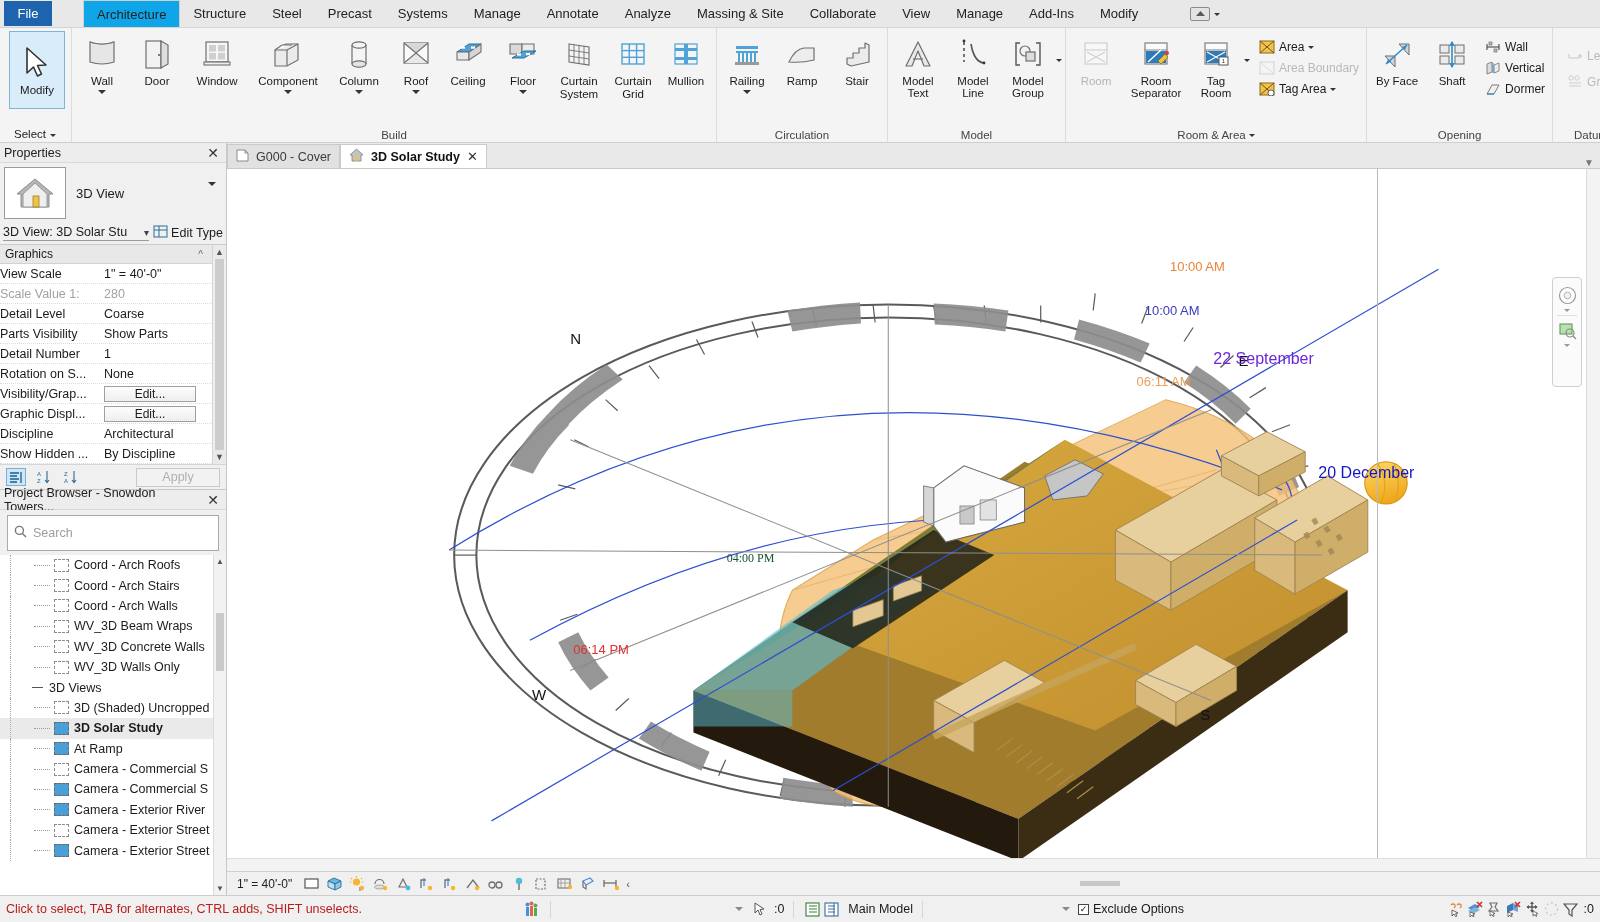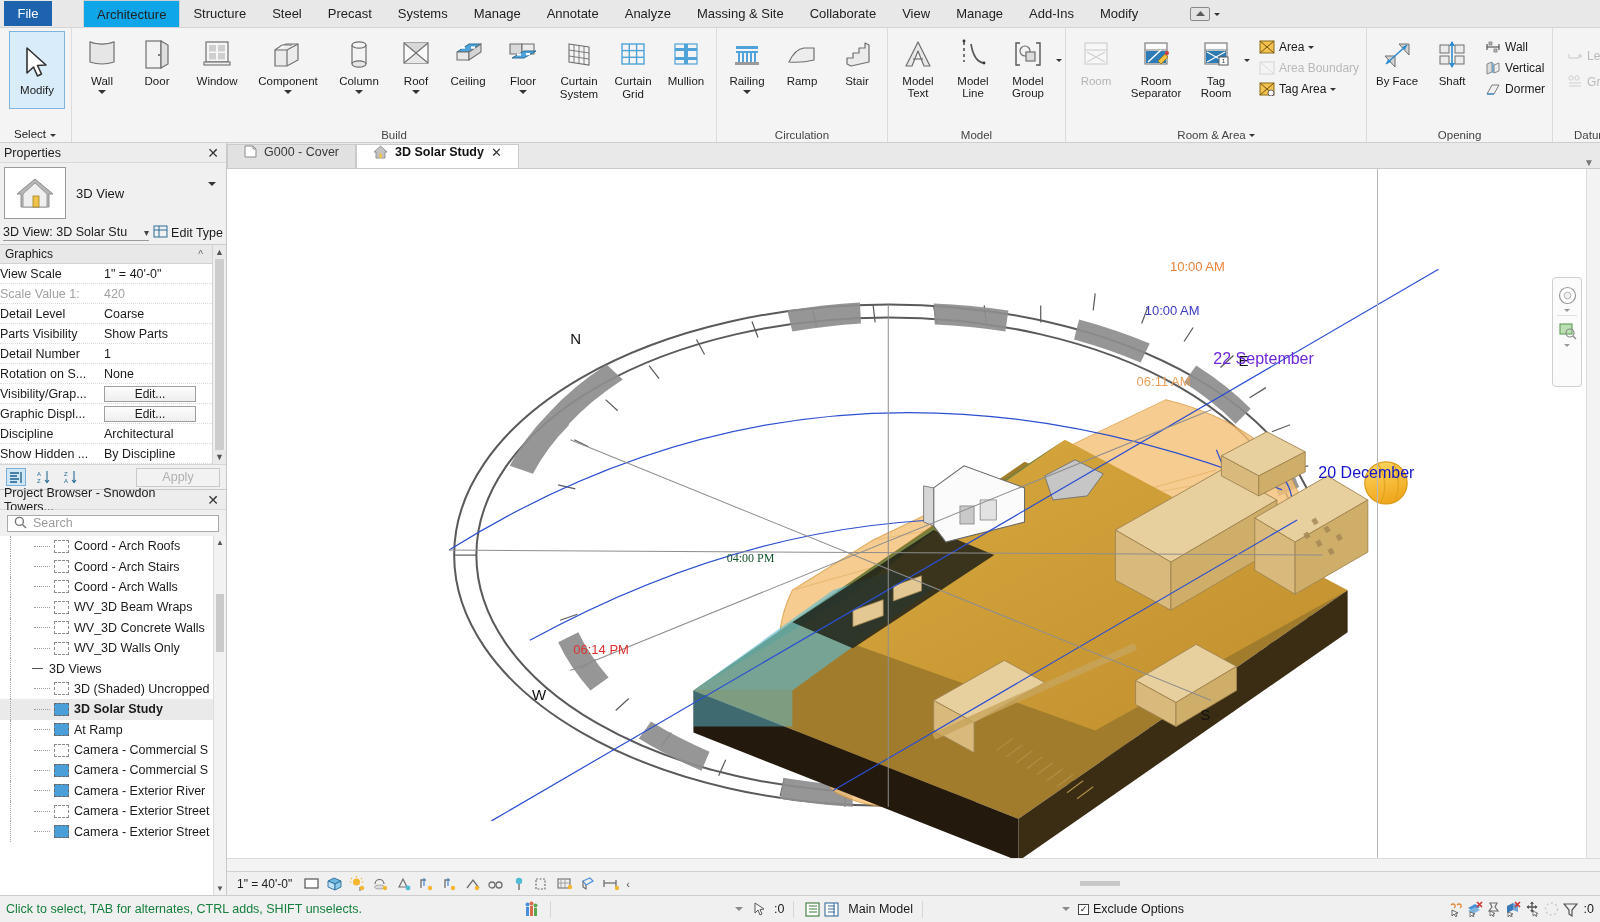--- a/index.html
+++ b/index.html
@@ -108,21 +108,21 @@
 
   .prop-tools { height: 26px; display: flex; align-items: center; gap: 7px; padding: 0 6px; background: #f0f0f0;
                 border-top: 1px solid #d5d5d5; border-bottom: 1px solid #c8c8c8; }
   .sort-btn { width: 20px; height: 18px; display: flex; align-items: center; justify-content: center; }
   .sort-btn.on { background: #cfe6f7; border: 1px solid #79b0d8; }
   .apply-btn { margin-left: auto; width: 84px; height: 19px; border: 1px solid #c9c9c9; background: #f2f2f2;
                color: #b0b0b0; font-size: 12.5px; display: flex; align-items: center; justify-content: center; }
 
   .browser { flex: 1; display: flex; flex-direction: column; min-height: 0; background: #fff; }
   .search-wrap { padding: 5px 7px 4px; background: #f0f0f0; }
-  .search-box { height: 17px; border: 1px solid #a9a9a9; background: #fff; display: flex; align-items: flex-start;
+  .search-box { height: 36px; border: 1px solid #a9a9a9; background: #fff; display: flex; align-items: center;
                 gap: 6px; padding: 0 6px; }
   .search-box input { border: 0; outline: 0; font-size: 12.5px; font-family: inherit; flex: 1; color: #333; background: transparent; }
   .search-box input::placeholder { color: #9d9d9d; }
   .tree { flex: 1; overflow: hidden; position: relative; background: #fff; }
   .tnode { display: flex; align-items: center; height: 20.4px; font-size: 12.5px; white-space: nowrap;
            padding-left: 4px; position: relative; }
   .tnode.sel { background: #eaeaea; font-weight: bold; }
   .tguide { width: 22px; flex: 0 0 22px; border-left: 1px dotted #a9a9a9; height: 100%; margin-left: 6px; }
   .tdash { width: 22px; flex: 0 0 22px; display: flex; align-items: center; }
   .tdash::before { content: ""; display: block; width: 16px; border-top: 1px dotted #9c9c9c; margin-left: 2px; }
@@ -132,21 +132,21 @@
   .minus-box::after { content: ""; position: absolute; left: 0; top: 5px; width: 11px; border-top: 1.4px solid #555; }
   .tree-scroll { position: absolute; right: 0; top: 0; bottom: 0; width: 13px; background: #f2f2f2;
                  border-left: 1px solid #dcdcdc; }
   .ts-thumb { position: absolute; left: 2px; right: 2px; top: 58px; height: 58px; background: #cacaca; }
   .ts-arrow { height: 13px; display: flex; align-items: center; justify-content: center; font-size: 8px; color: #555; }
 
   
   .viewcol { flex: 1; display: flex; flex-direction: column; min-width: 0; background: #fff; }
   .doctabs { height: 26px; background: #e9e9e9; display: flex; align-items: flex-end; border-bottom: 1px solid #c9c9c9;
              position: relative; flex: 0 0 26px; }
-  .dtab { height: 24px; display: flex; align-items: flex-start; gap: 7px; padding: 0 16px; font-size: 12.5px;
+  .dtab { height: 24px; display: flex; align-items: center; gap: 7px; padding: 0 8px; font-size: 12.5px;
           background: #e1e1e1; border: 1px solid #cacaca; border-bottom: 0; color: #3b3b3b; }
   .dtab.active { background: #fff; color: #111; font-weight: bold; }
   .dtab .tclose { font-size: 13px; font-weight: normal; color: #333; }
   .dtabs-right { margin-left: auto; display: flex; align-items: center; padding-right: 6px; color: #777; font-size: 10px; }
 
   .viewport { flex: 1; position: relative; background: #ffffff; overflow: hidden; min-height: 0; }
   .vp-inner { position: absolute; inset: 0; }
   .vp-border-r { position: absolute; top: 0; bottom: 0; right: 222px; width: 1px; background: #b9b9b9; }
   .vp-scroll-v { position: absolute; right: 0; top: 0; bottom: 0; width: 14px; background: #f3f3f3; border-left: 1px solid #dcdcdc; }
   .vp-scroll-h { position: absolute; left: 0; right: 0; bottom: 0; height: 13px; background: #f3f3f3; border-top: 1px solid #dcdcdc; }
@@ -162,21 +162,21 @@
   .vcbar { height: 24px; background: #f0f0f0; display: flex; align-items: center; gap: 0px;
            border-top: 1px solid #d0d0d0; padding-left: 6px; flex: 0 0 24px; }
   .vc-scale { font-size: 12px; padding: 0 8px 0 4px; color: #222; }
   .vc-ico { width: 23px; height: 20px; display: flex; align-items: center; justify-content: center; }
   .vc-arrow { margin-left: 4px; color: #555; font-size: 11px; }
   .vc-filler { flex: 1; }
 
   
   .statusbar { height: 27px; flex: 0 0 27px; background: #f0f0f0; border-top: 1px solid #cdcdcd;
                display: flex; align-items: center; font-size: 12.5px; padding: 0 6px; gap: 0; }
-  .sb-msg { color: #15803d; white-space: nowrap; }
+  .sb-msg { color: #b91c1c; white-space: nowrap; }
   .sb-sep { width: 1px; height: 17px; background: #d6d6d6; margin: 0 9px; }
   .sb-item { display: flex; align-items: center; gap: 4px; white-space: nowrap; }
   .sb-caret { width: 0; height: 0; border-left: 4px solid transparent; border-right: 4px solid transparent;
               border-top: 4px solid #8a8a8a; }
   .sb-ico { width: 19px; height: 19px; display: flex; align-items: center; justify-content: center; }
   .chk { width: 11px; height: 11px; border: 1px solid #444; background: #fff; display: inline-flex;
          align-items: center; justify-content: center; font-size: 9px; line-height: 9px; color: #111; }
 
   .vp-label { position: absolute; white-space: nowrap; pointer-events: none; }
 </style>
@@ -663,21 +663,21 @@
           <span>Graphics</span>
           <span style="font-size:10px;color:#666;padding-right:18px">^</span>
         </div>
         <div class="pg-rows" id="prop-rows">
             <div class="pg-row">
               <div class="pg-k">View Scale</div>
               <div class="pg-v">1" = 40'-0"</div>
             </div>
             <div class="pg-row dim">
               <div class="pg-k">Scale Value    1:</div>
-              <div class="pg-v">420</div>
+              <div class="pg-v">280</div>
             </div>
             <div class="pg-row">
               <div class="pg-k">Detail Level</div>
               <div class="pg-v">Coarse</div>
             </div>
             <div class="pg-row">
               <div class="pg-k">Parts Visibility</div>
               <div class="pg-v">Show Parts</div>
             </div>
             <div class="pg-row">

